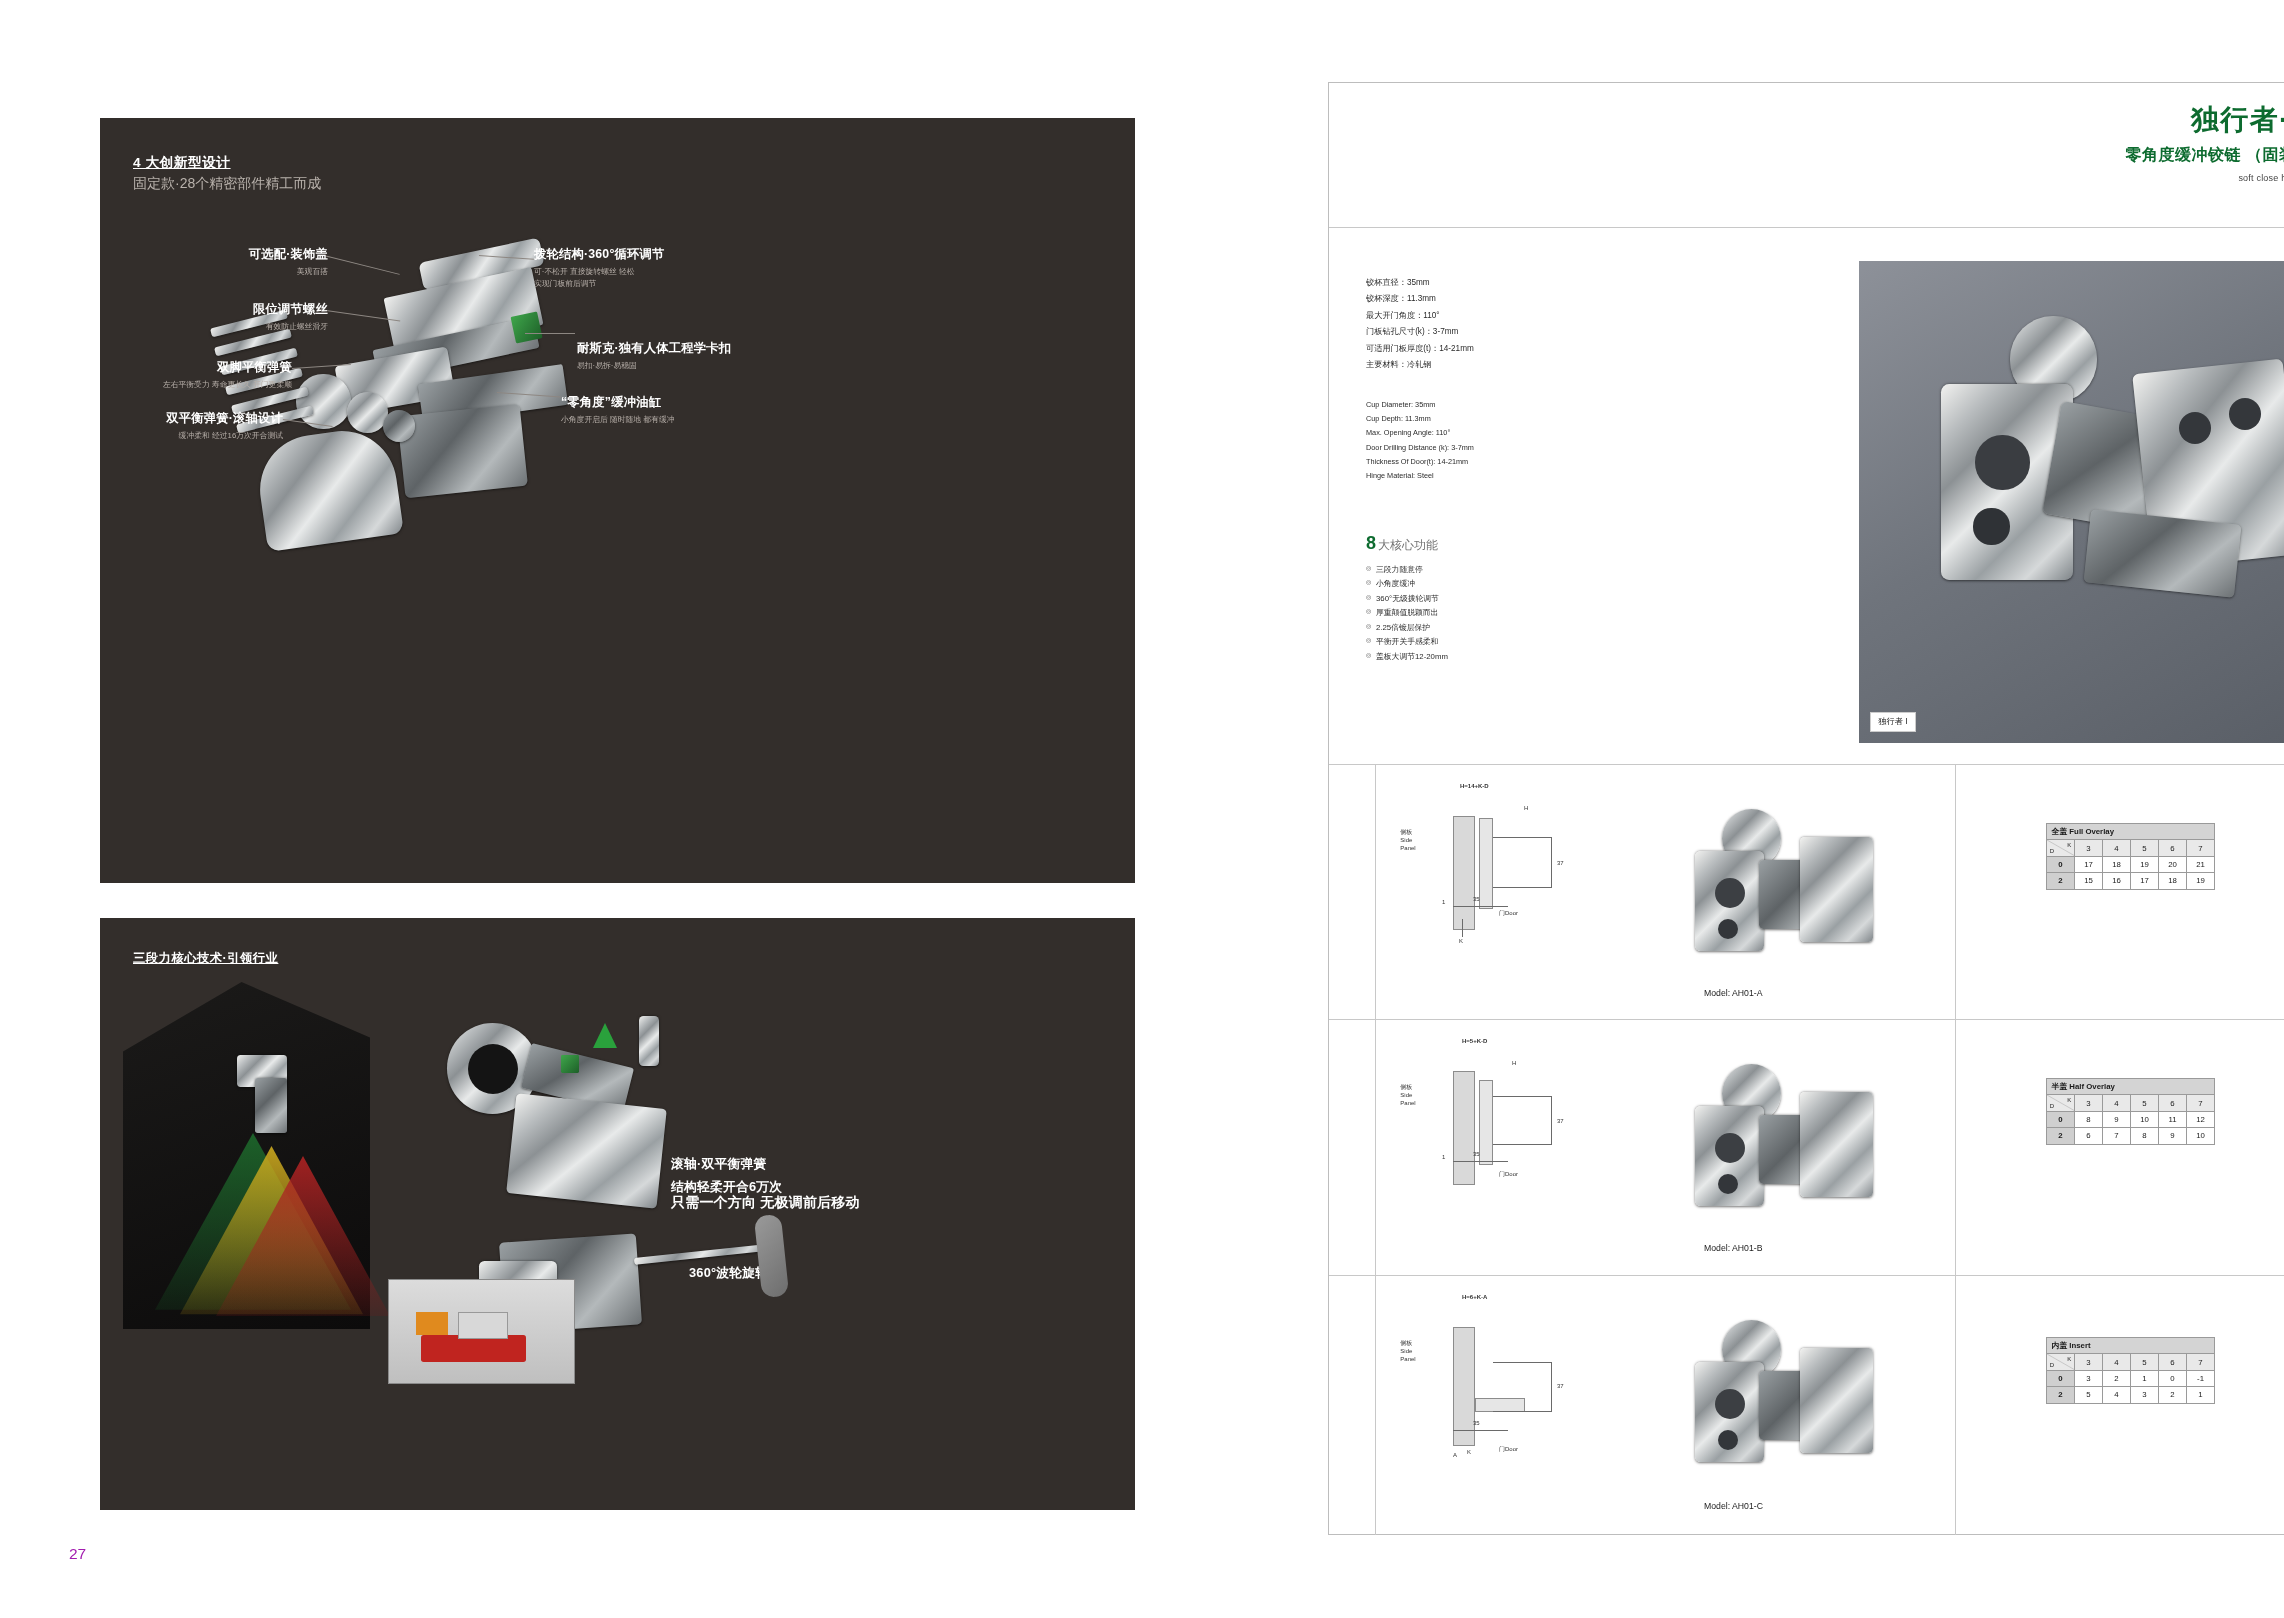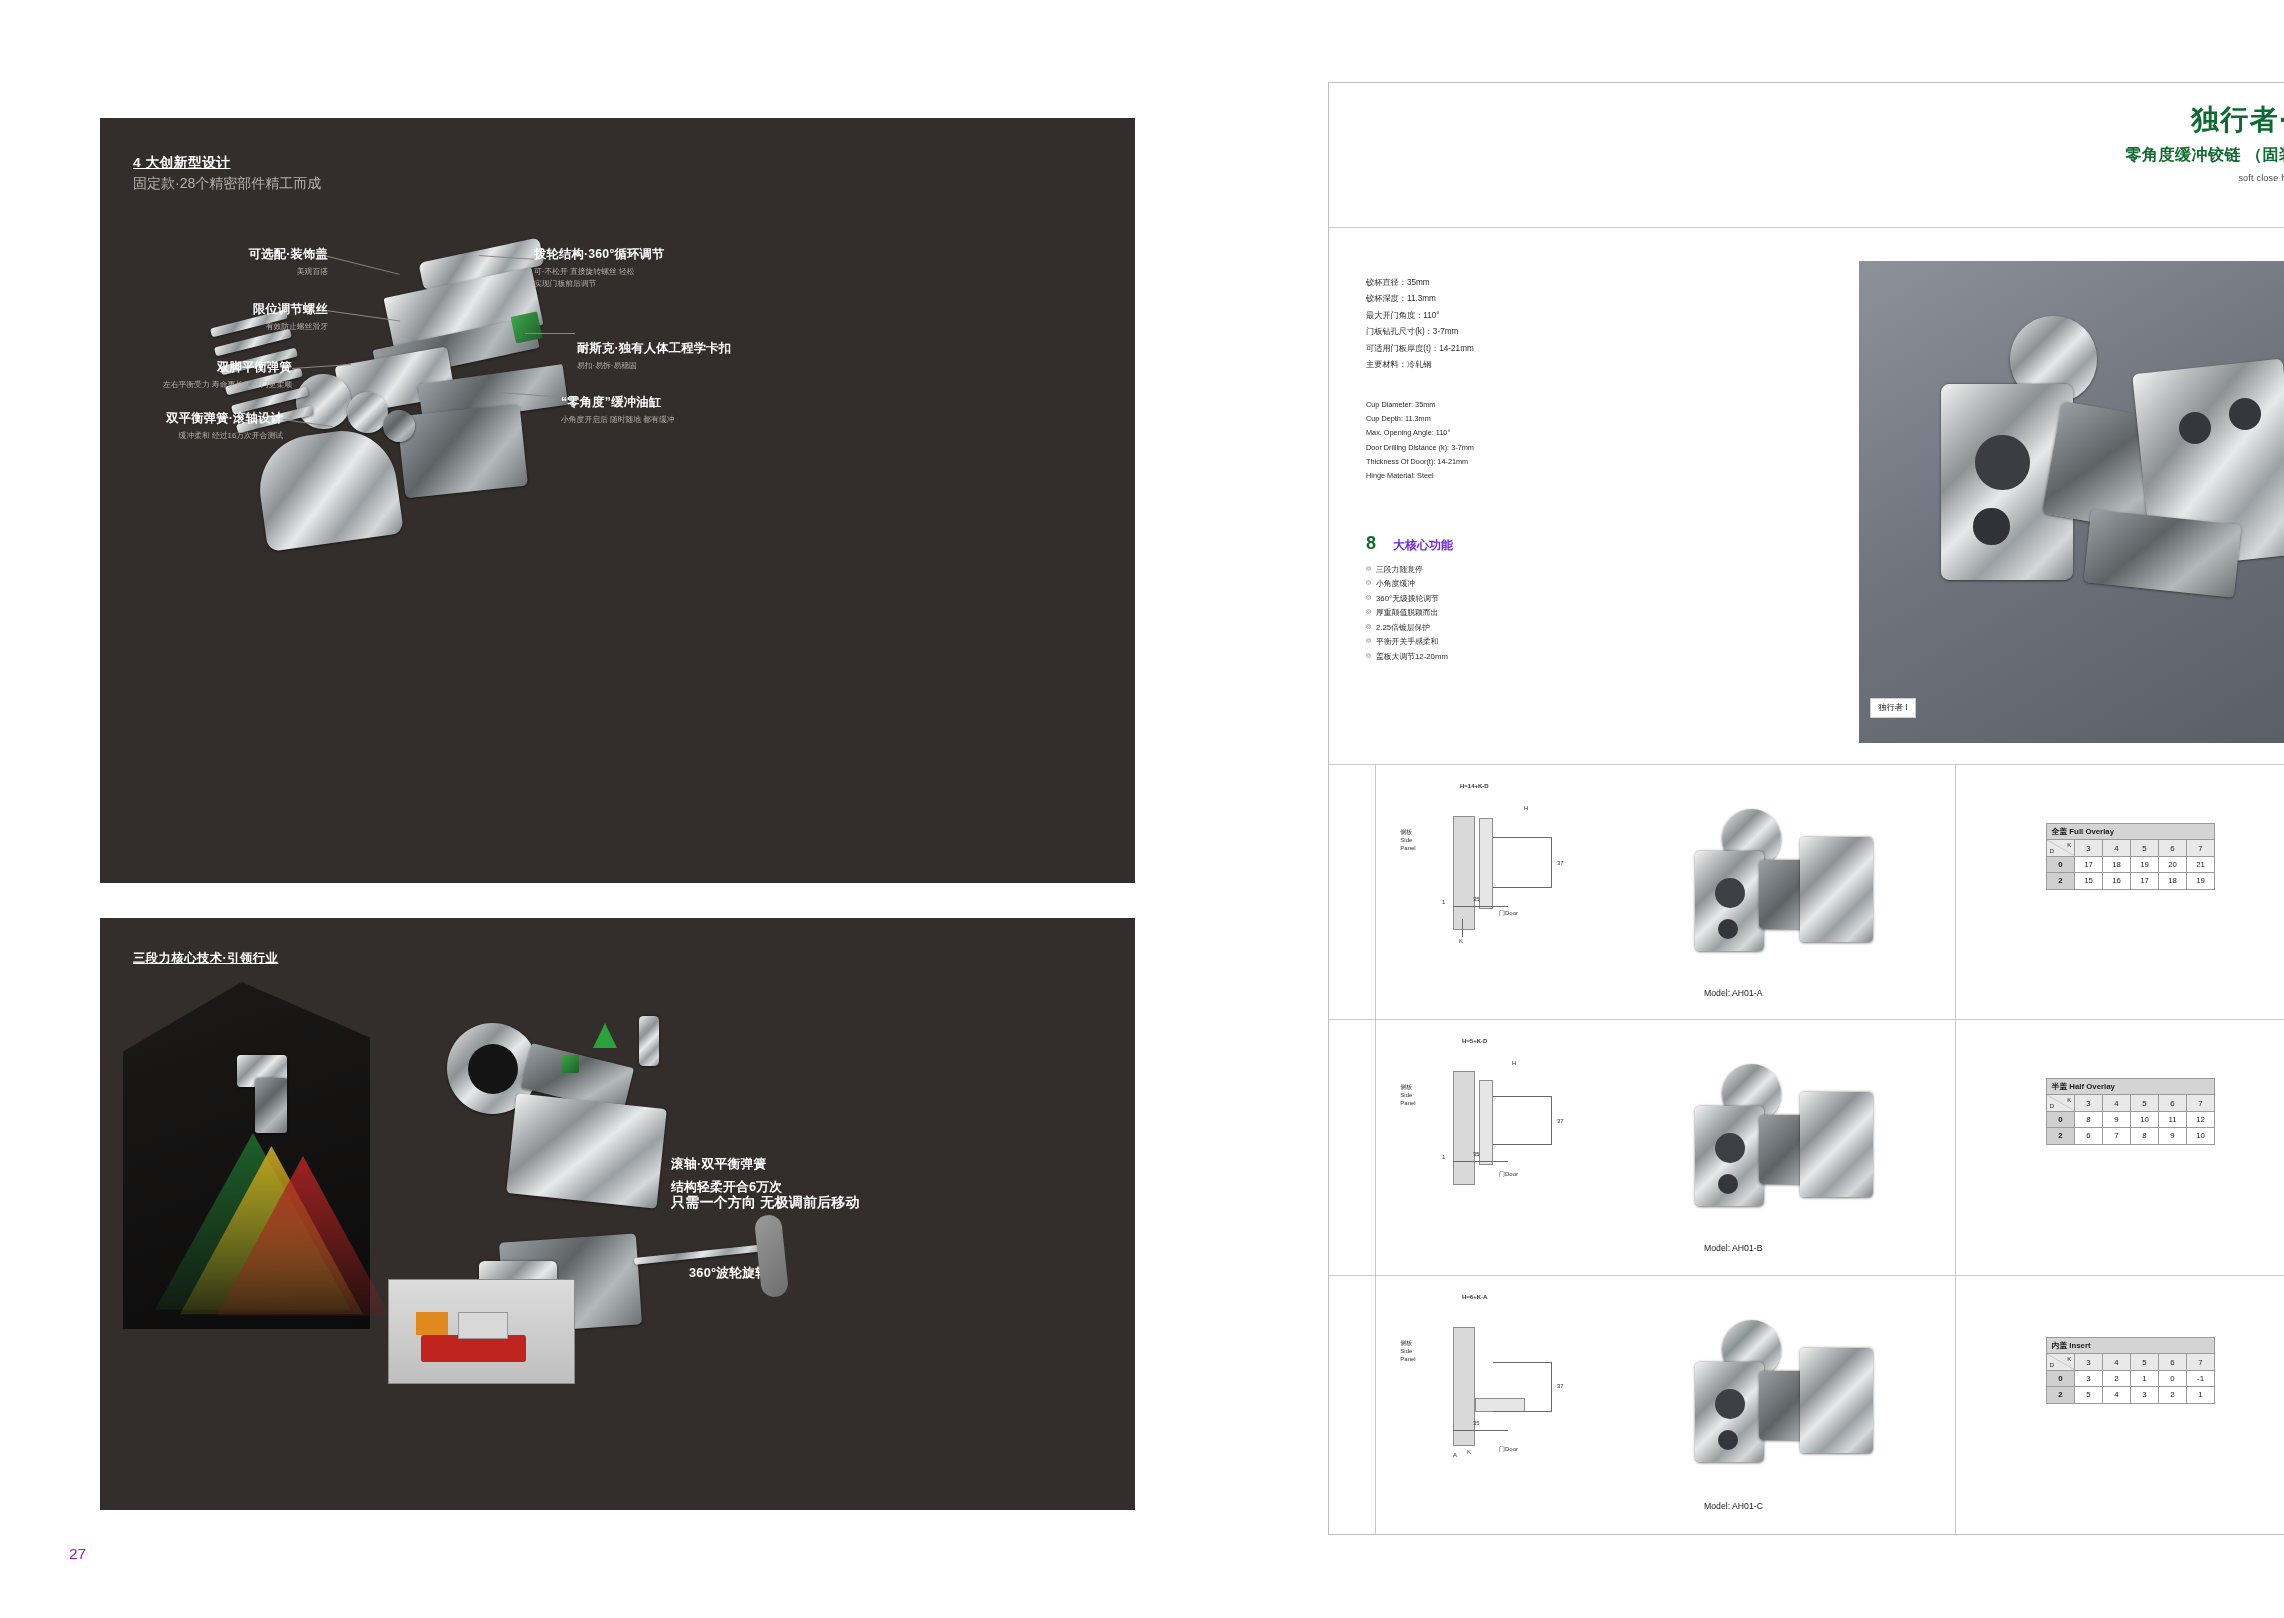--- a/index.html
+++ b/index.html
@@ -220,21 +220,21 @@
 主要材料：冷轧钢</div>
     <div class="spec-en" style="left:37px; top:315px; width:347px;">Cup Diameter: 35mm
 Cup Depth: 11.3mm
 Max. Opening Angle: 110°
 Door Drilling Distance (k): 3-7mm
 Thickness Of Door(t): 14-21mm
 Hinge Material: Steel</div>
 
     <div style="position:absolute; left:37px; top:450px;">
       <span style="font-size:18px; font-weight:bold; color:#0d6b2f;">8</span>
-      <span style="font-size:12px; font-weight:bold; color:#6d28d9; margin-left:15px;">大核心功能</span>
+      <span style="font-size:12px; font-weight:normal; color:#737373; margin-left:0;">大核心功能</span>
     </div>
     <ul class="core-list" style="left:37px; top:480px; margin:0; padding:0; width:292px;">
       <li>三段力随意停</li>
       <li>小角度缓冲</li>
       <li>360°无级拨轮调节</li>
       <li>厚重颠值脱颖而出</li>
       <li>2.25倍镀层保护</li>
       <li>平衡开关手感柔和</li>
       <li>盖板大调节12-20mm</li>
     </ul>
@@ -242,21 +242,21 @@
     <div class="photo" style="left:530px; top:178px; width:496px; height:482px;">
       <div class="metal" style="left:151px; top:55px; width:87px; height:87px; border-radius:43px;"></div>
       <div class="metal" style="left:82px; top:123px; width:132px; height:196px; border-radius:8.2px;"></div>
       <div class="metal dark" style="left:192px; top:151px; width:137px; height:114px; border-radius:6.4px; transform:rotate(10deg);"></div>
       <div class="metal" style="left:283px; top:105px; width:151px; height:196px; border-radius:6.4px; transform:rotate(-6deg);"></div>
       <div class="metal dark" style="left:228px; top:256px; width:151px; height:73px; border-radius:4.6px; transform:rotate(6deg);"></div>
       <div style="position:absolute; left:116px; top:174px; width:55px; height:55px; border-radius:27px; background:#3a3d41;"></div>
       <div style="position:absolute; left:114px; top:247px; width:37px; height:37px; border-radius:18px; background:#2f3236;"></div>
       <div style="position:absolute; left:320px; top:151px; width:32px; height:32px; border-radius:16px; background:#34373b;"></div>
       <div style="position:absolute; left:370px; top:137px; width:32px; height:32px; border-radius:16px; background:#34373b;"></div>
-      <div class="photo-label" style="left:11px; bottom:25px;">独行者 I</div>
+      <div class="photo-label" style="left:11px; bottom:11px;">独行者 I</div>
     </div>
 
     <div class="sepline" style="left:0; top:681px; width:1068px;"></div>
 
     <div style="position:absolute; left:0; top:681px; width:1068px; height:256px;">
       <div class="sepline" style="left:46px; top:0; width:0.5px; height:256px; background:#c8c8c8;"></div>
 
       <div class="diagram" style="left:69px; top:18px; width:219px; height:215px;">
         <div class="dlabel" style="left:62px; top:0; font-weight:bold;">H=14+K-D</div>
         <div class="dlabel" style="left:126px; top:22px;">H</div>

